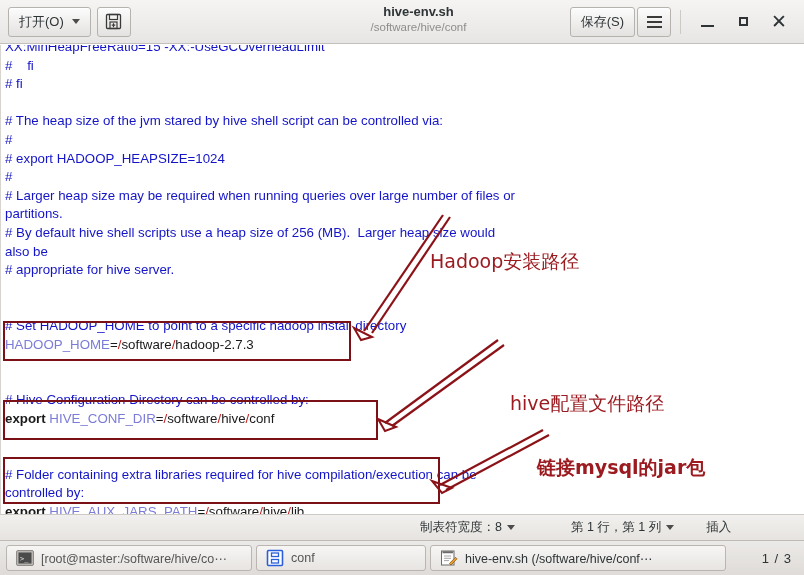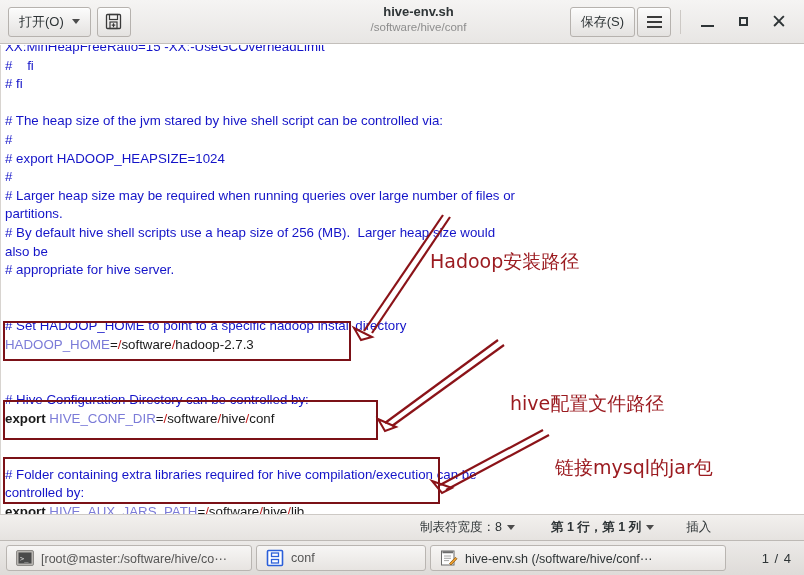--- a/index.html
+++ b/index.html
@@ -164,21 +164,21 @@
     padding-right: 12px;
   }
   .sb-item { display: flex; align-items: center; gap: 5px; }
   .sb-caret {
     width: 0; height: 0;
     border-left: 4px solid transparent;
     border-right: 4px solid transparent;
     border-top: 5px solid #4c4c4c;
   }
   .sb-tab { margin-left: 420px; }
-  .sb-pos { margin-left: 36px; font-weight: bold; }
+  .sb-pos { margin-left: 56px; }
   .sb-mode { margin-left: 32px; }
 
   
   .taskbar {
     height: 35px;
     background: linear-gradient(to bottom,#eceae8 0%, #dedbd8 100%);
     border-top: 1px solid #bdb9b5;
     display: flex;
     align-items: center;
     gap: 4px;
@@ -286,21 +286,21 @@
       <g fill="none" stroke="#8b1318" stroke-width="2">
         <path d="M354,283 L372,292 L361,295 Z"></path>
         <path d="M378,374 L396,382 L385,386 Z"></path>
         <path d="M432,436 L452,443 L442,448 Z"></path>
       </g>
     </svg>
 
     <div id="anno-root">
         <div class="anno" style="left: 430px; top: 204px;">Hadoop安装路径</div>
         <div class="anno" style="left: 510px; top: 322px; margin-top: 24px;">hive配置文件路径</div>
-        <div class="anno" style="left: 555px; top: 410px;">链接mysql的jar包</div>
+        <div class="anno" style="left: 537px; top: 410px; font-weight: bold;">链接mysql的jar包</div>
       </div>
   </div>
 
   <div class="statusbar">
     <div class="sb-item sb-tab">
       <span>制表符宽度：8</span>
       <span class="sb-caret"></span>
     </div>
     <div class="sb-item sb-pos">
       <span>第 1 行，第 1 列</span>
@@ -340,16 +340,16 @@
         <svg width="18" height="18" viewBox="0 0 18 18">
           <rect x="1.5" y="2" width="12.5" height="14" fill="#fdfdfd" stroke="#6b6b6b"></rect>
           <path d="M2.5 3.2h10.5" stroke="#6b6b6b" stroke-width="2"></path>
           <path d="M4 7h7 M4 9.3h7 M4 11.6h5" stroke="#9a9a9a" stroke-width="0.9"></path>
           <path d="M9.5 14.5 L15.5 8.3 L17 9.8 L11 16 Z" fill="#f0a030" stroke="#8a5a10" stroke-width="0.8"></path>
         </svg>
       </span>
       <span class="task-label">hive-env.sh (/software/hive/conf⋯</span>
     </div>
 
-    <div class="pager">1 / 4</div>
+    <div class="pager">1 / 3</div>
   </div>
 
 </div>
 
 </body></html>

